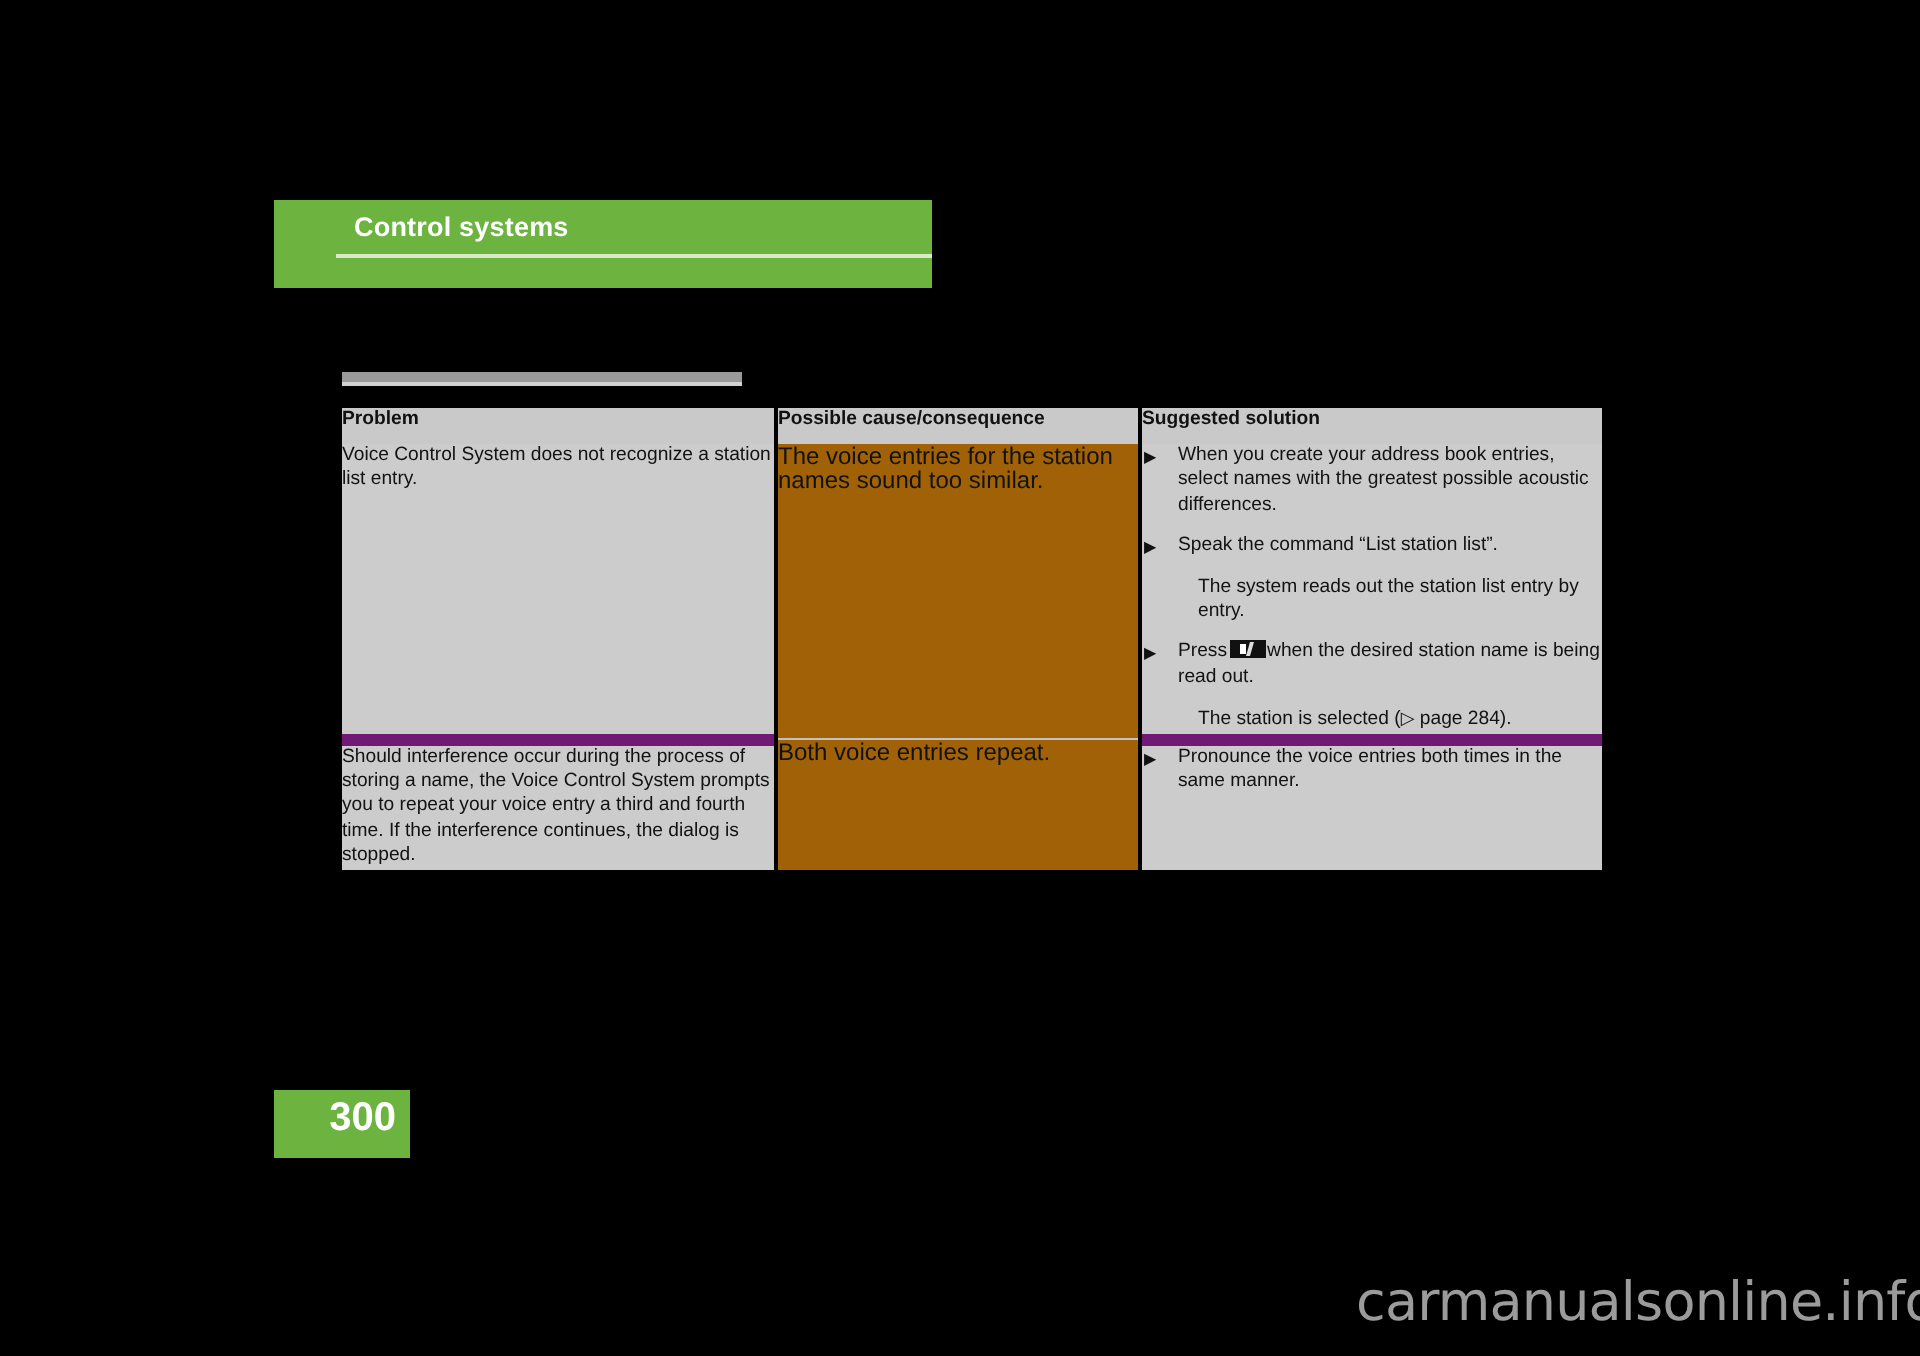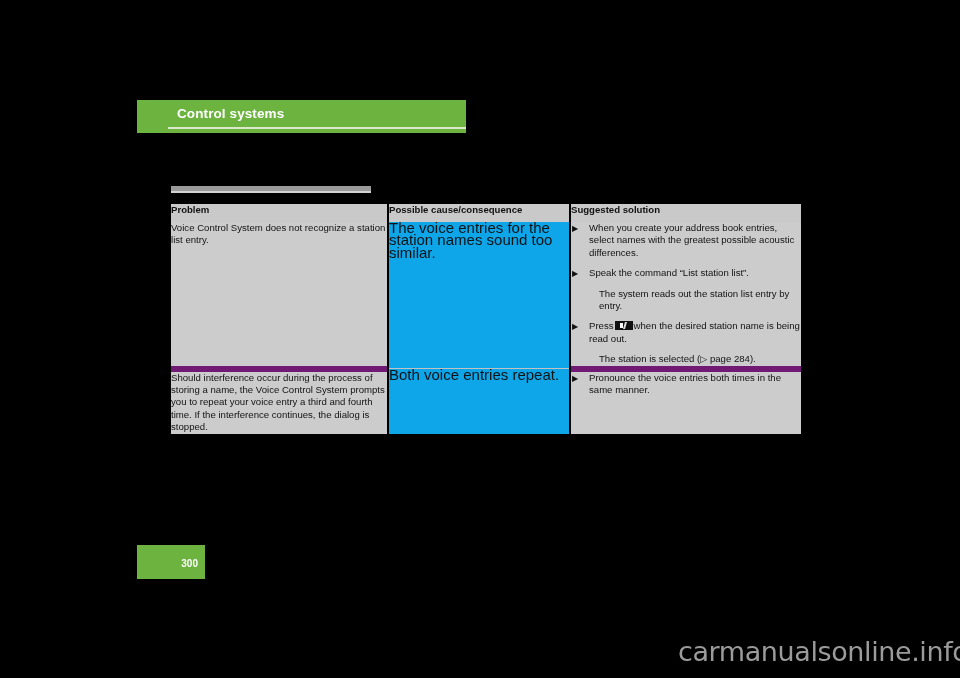--- a/index.html
+++ b/index.html
@@ -14,21 +14,21 @@
     font-family: "Liberation Sans", sans-serif;
     overflow: hidden;
   }
 
   
   #chapter-header {
     position: absolute;
     left: 137px;
     top: 100px;
     width: 329px;
-    height: 33px;
+    height: 44px;
     background: #6cb33f;
   }
   #chapter-title {
     position: absolute;
     left: 40px;
     top: 6px;
     font-size: 13.5px;
     font-weight: bold;
     color: #ffffff;
     letter-spacing: 0.1px;
@@ -95,23 +95,23 @@
 
   .body-a {
     background: #cccccc;
     color: #121212;
     font-size: 9.6px;
     line-height: 12.4px;
     padding: 6px 8px 10px 5px;
     margin-top: 40px;
   }
   .body-b {
-    background: #0ea5e9;
+    background: #a16207;
     color: #121212;
-    font-size: 15px;
+    font-size: 12px;
     line-height: 12.4px;
     padding: 6px 8px 10px 5px;
   }
   .body-c {
     background: #cccccc;
     color: #121212;
     font-size: 9.6px;
     line-height: 12.4px;
     padding: 6px 6px 10px 5px;
   }
@@ -182,22 +182,22 @@
     position: absolute;
     left: 137px;
     top: 545px;
     width: 68px;
     height: 34px;
     background: #6cb33f;
   }
   #page-number {
     position: absolute;
     right: 7px;
-    top: 13px;
-    font-size: 10px;
+    top: 3px;
+    font-size: 20px;
     font-weight: bold;
     color: #ffffff;
   }
 
   
   #watermark {
     position: absolute;
     left: 678px;
     top: 636px;
     font-size: 27px;

